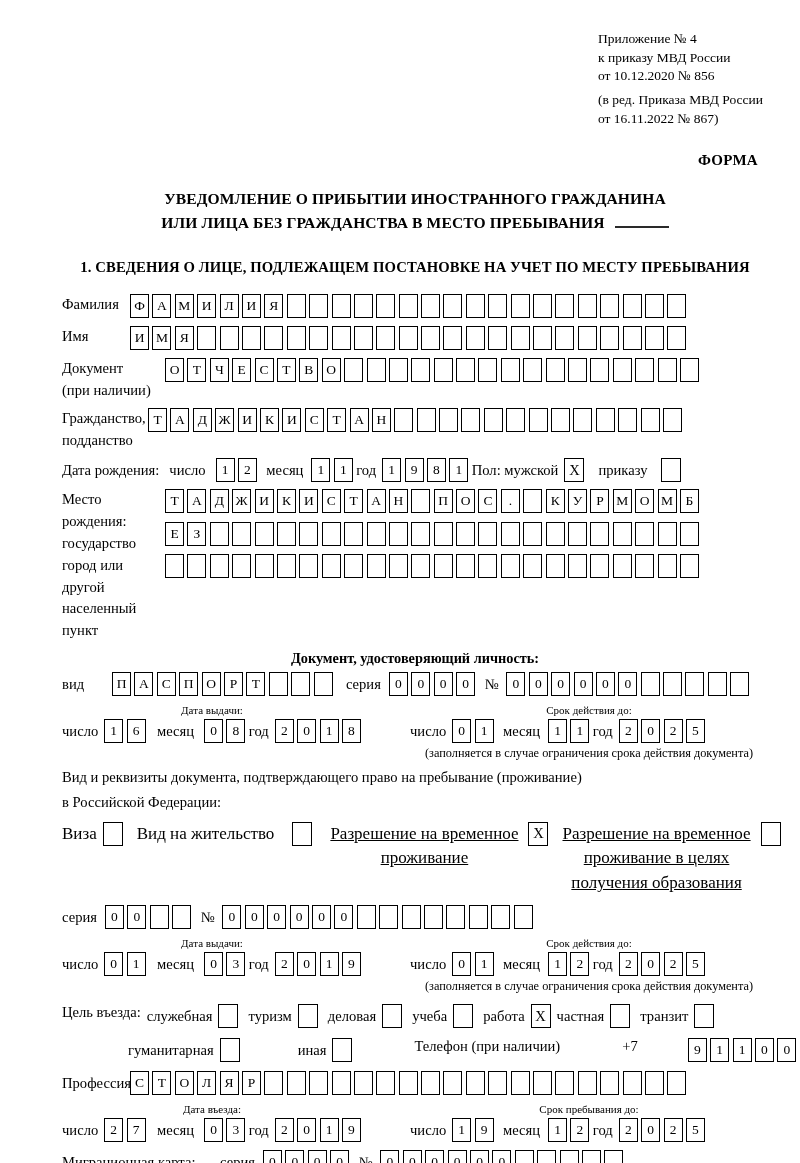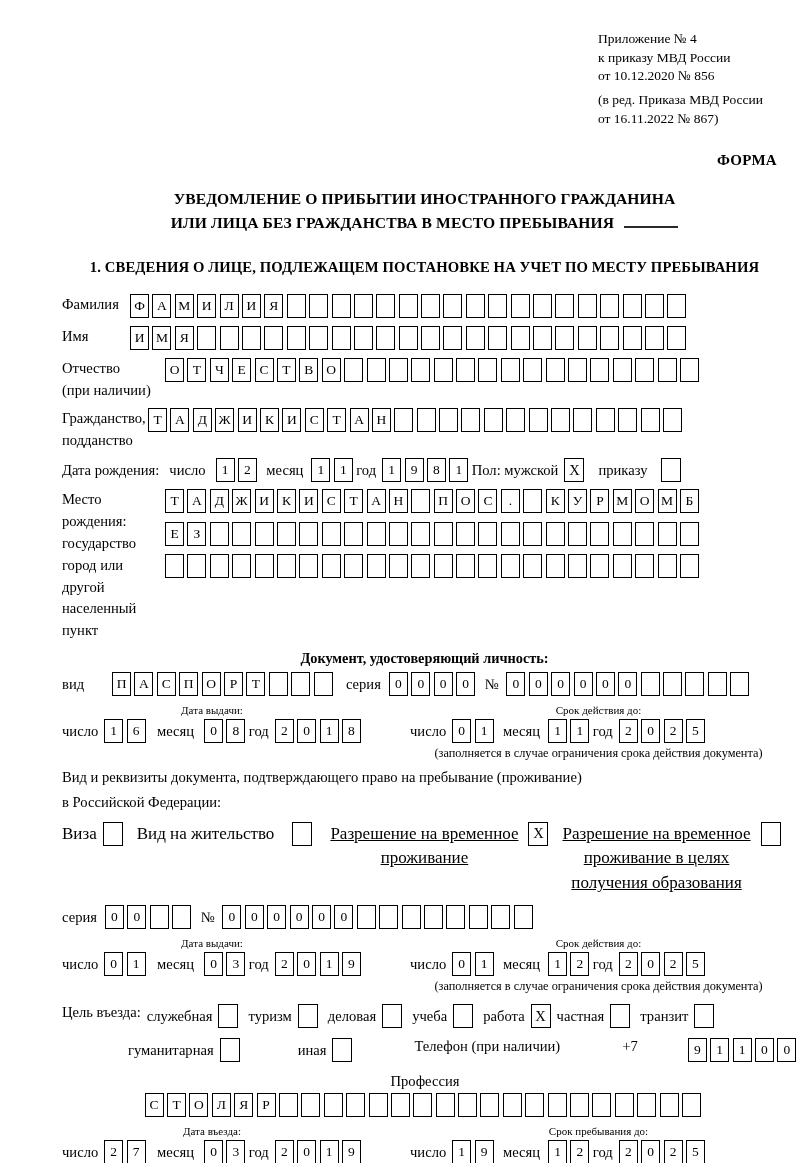--- a/index.html
+++ b/index.html
@@ -3,21 +3,21 @@
 <meta charset="utf-8">
 <style>
   * { box-sizing: border-box; margin: 0; padding: 0; }
   html, body { background: #fff; }
   body {
     width: 800px; height: 1163px;
     font-family: "Liberation Serif", serif;
     color: #000;
     overflow: hidden;
   }
-  .page { width: 800px; height: 966px; padding: 30px 13px 16px 62px; position: relative; }
+  .page { width: 800px; height: 966px; padding: 30px 32px 16px 62px; position: relative; }
 
   
   .annex { margin-left: 128px; width: 620px; font-size: 13.5px; line-height: 1.38; }
   .annex .inner { margin-left: auto; width: 212px; }
   .annex .gap { margin-top: 5px; }
   .forma { text-align: right; padding-right: 10px; font-weight: bold; font-size: 15px; margin-top: 24px; letter-spacing: .3px; }
 
   .title { text-align: center; font-weight: bold; font-size: 15.6px; line-height: 1.55; margin-top: 18px; letter-spacing: .1px; }
   .blank-line { display: inline-block; width: 54px; height: 13px; border-bottom: 2.2px solid #2a2a2a; margin-left: 10px; }
 
@@ -153,21 +153,21 @@
         <span class="cell"></span>
         <span class="cell"></span>
         <span class="cell"></span>
         <span class="cell"></span>
         <span class="cell"></span>
       </div>
   </div>
 
   <div class="frow">
     <div class="label lw103">
-      <div>Отчество</div>
+      <div>Документ</div>
       <div>(при наличии)</div>
     </div>
     <div class="cells">
         <span class="cell">О</span>
         <span class="cell">Т</span>
         <span class="cell">Ч</span>
         <span class="cell">Е</span>
         <span class="cell">С</span>
         <span class="cell">Т</span>
         <span class="cell">В</span>
@@ -570,21 +570,21 @@
         <span class="cell">0</span>
         <span class="cell">0</span>
         <span class="cell">0</span>
         <span class="cell">0</span>
         <span class="cell">0</span>
         <span class="cell">0</span>
         <span class="cell"></span>
       </span>
   </div>
 
-  <div class="frow" style="align-items:center; margin-top:9px;flex-direction:column;">
+  <div class="frow" style="align-items:center; margin-top:9px;">
     <div class="label lw68">Профессия</div>
     <div class="cells">
         <span class="cell">С</span>
         <span class="cell">Т</span>
         <span class="cell">О</span>
         <span class="cell">Л</span>
         <span class="cell">Я</span>
         <span class="cell">Р</span>
         <span class="cell"></span>
         <span class="cell"></span>

